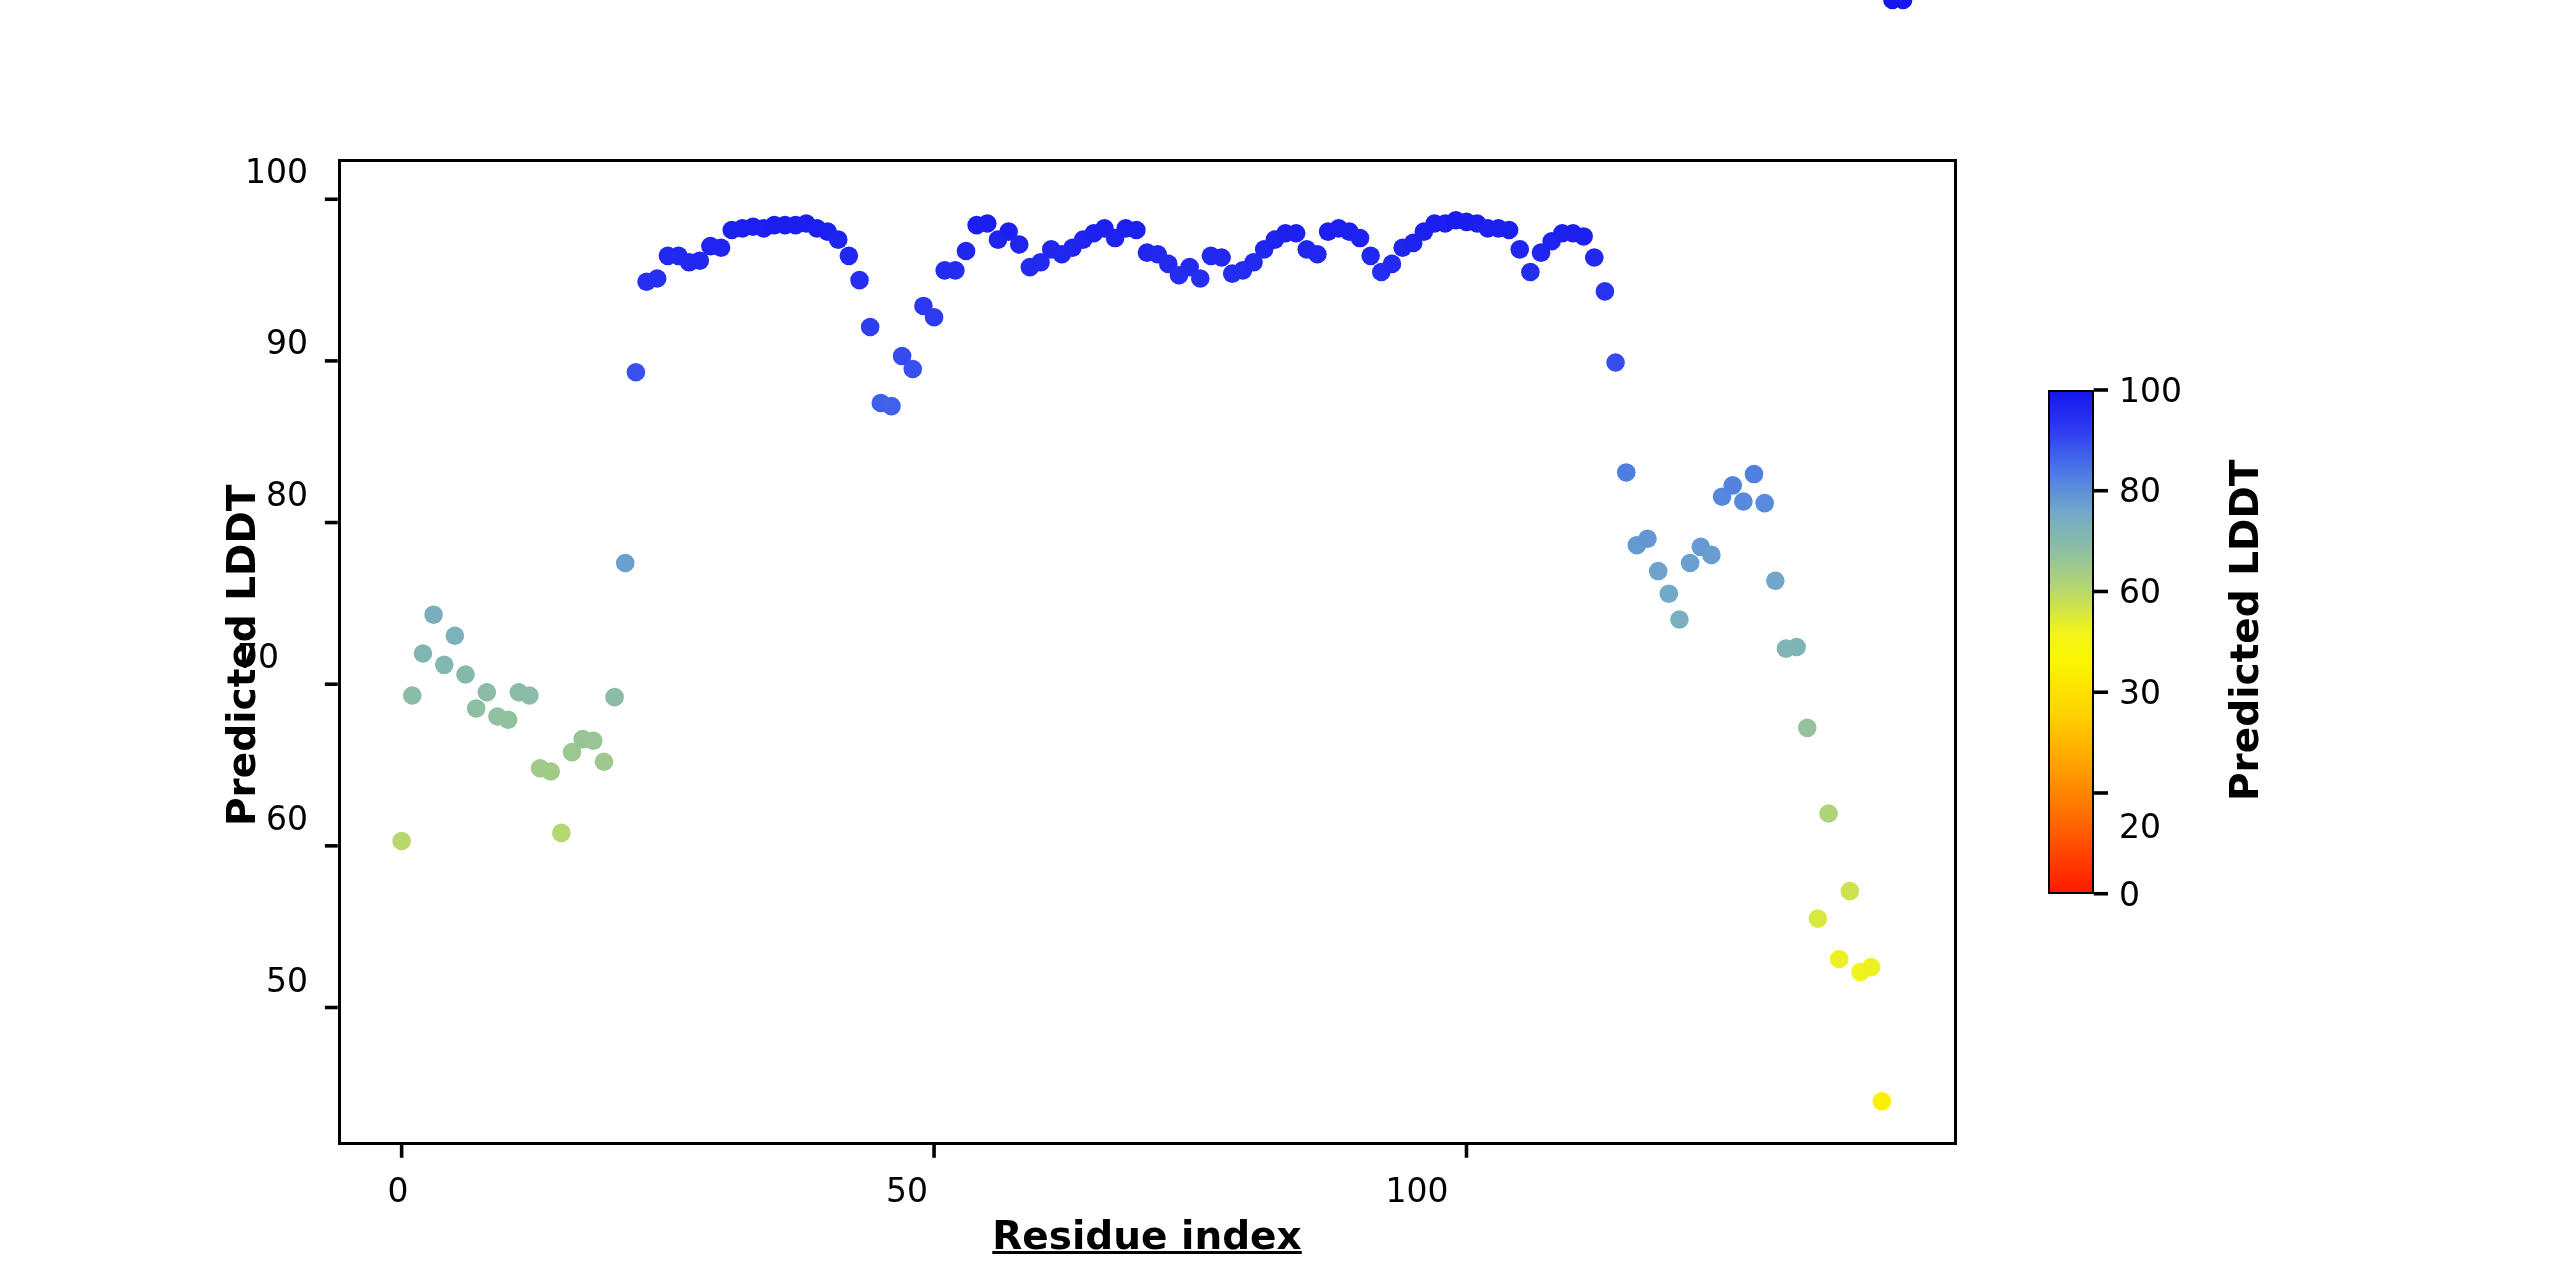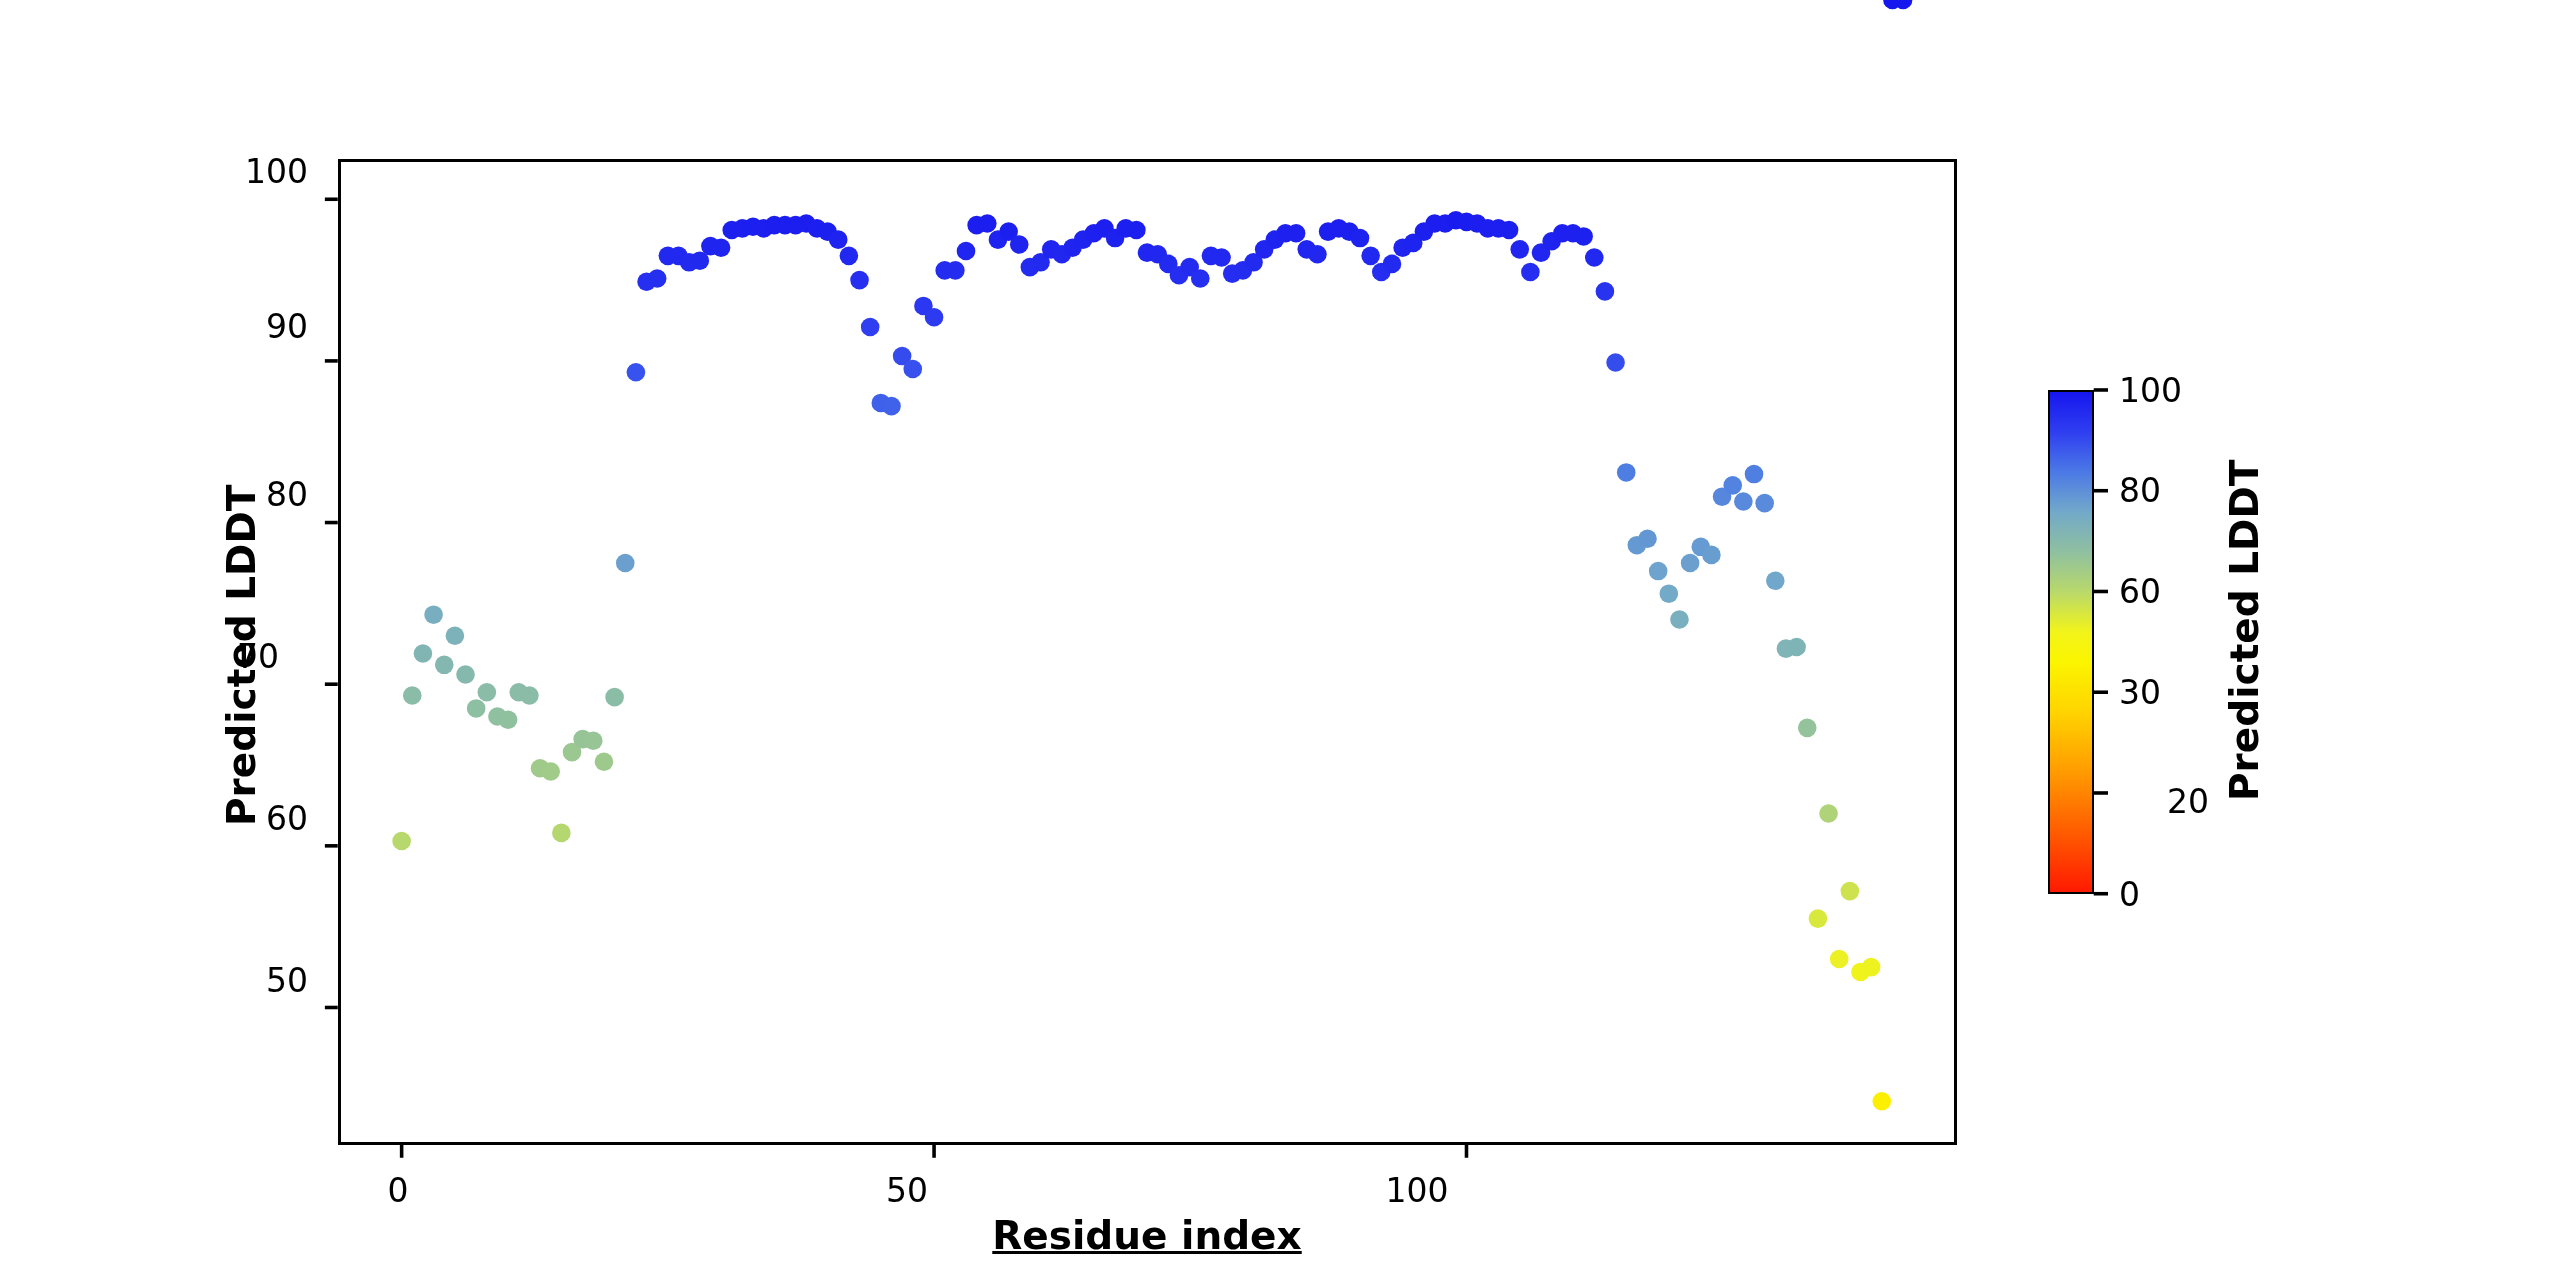--- a/index.html
+++ b/index.html
@@ -109,36 +109,36 @@
 <body>
 
 <div id="figure">
 
   <div id="axes-box"></div>
 
   <div class="tick-label ytick-label" style="left:208px; top:980px; width:100px;">50</div>
   <div class="tick-label ytick-label" style="left:208px; top:818px; width:100px;">60</div>
   <div class="tick-label ytick-label" style="left:208px; top:656px; width:100px;text-align:center;">70</div>
   <div class="tick-label ytick-label" style="left:208px; top:494px; width:100px;">80</div>
-  <div class="tick-label ytick-label" style="left:208px; top:326px; width:100px;">90</div>
+  <div class="tick-label ytick-label" style="left:208px; top:342px; width:100px;">90</div>
   <div class="tick-label ytick-label" style="left:208px; top:171px; width:100px;">100</div>
 
   <div class="tick-label xtick-label" style="left:398px;  top:1174px;">0</div>
   <div class="tick-label xtick-label" style="left:907px; top:1174px;">50</div>
   <div class="tick-label xtick-label" style="left:1417px; top:1174px;">100</div>
 
   <div class="axis-title" id="ylabel" style="transform: translate(222px, 826px) rotate(-90deg);">Predicted LDDT</div>
   <div class="axis-title" id="xlabel" style="left:1147px; top:1216px;text-decoration:underline;">Residue index</div>
 
   <div id="colorbar-wrap">
     <div id="colorbar-gradient" style="background: linear-gradient(rgb(22, 22, 239) 0%, rgb(47, 62, 240) 8%, rgb(75, 121, 230) 16%, rgb(114, 169, 201) 24%, rgb(143, 192, 160) 32%, rgb(185, 217, 106) 40%, rgb(242, 244, 26) 48%, rgb(251, 245, 0) 54%, rgb(255, 212, 0) 64%, rgb(255, 155, 0) 76%, rgb(255, 92, 0) 88%, rgb(255, 26, 0) 100%);"></div>
   </div>
 
   <div class="tick-label cbtick-label" style="left:2119px; top:894px;">0</div>
-  <div class="tick-label cbtick-label" style="left:2119px; top:801px;margin-left:48px;">20</div>
+  <div class="tick-label cbtick-label" style="left:2119px; top:826px;">20</div>
   <div class="tick-label cbtick-label" style="left:2119px; top:692px;">30</div>
   <div class="tick-label cbtick-label" style="left:2119px; top:591px;">60</div>
   <div class="tick-label cbtick-label" style="left:2119px; top:490px;">80</div>
   <div class="tick-label cbtick-label" style="left:2119px; top:390px;">100</div>
 
   <div class="axis-title" id="cblabel" style="transform: translate(2225px, 801px) rotate(-90deg);">Predicted LDDT</div>
 
   <svg id="plot-svg" viewBox="0 0 3600 1800" xmlns="http://www.w3.org/2000/svg">
     <g id="y-ticks" stroke="#000000" stroke-width="5">
         <line x1="454" y1="1407.983606557377" x2="472" y2="1407.983606557377"></line>

